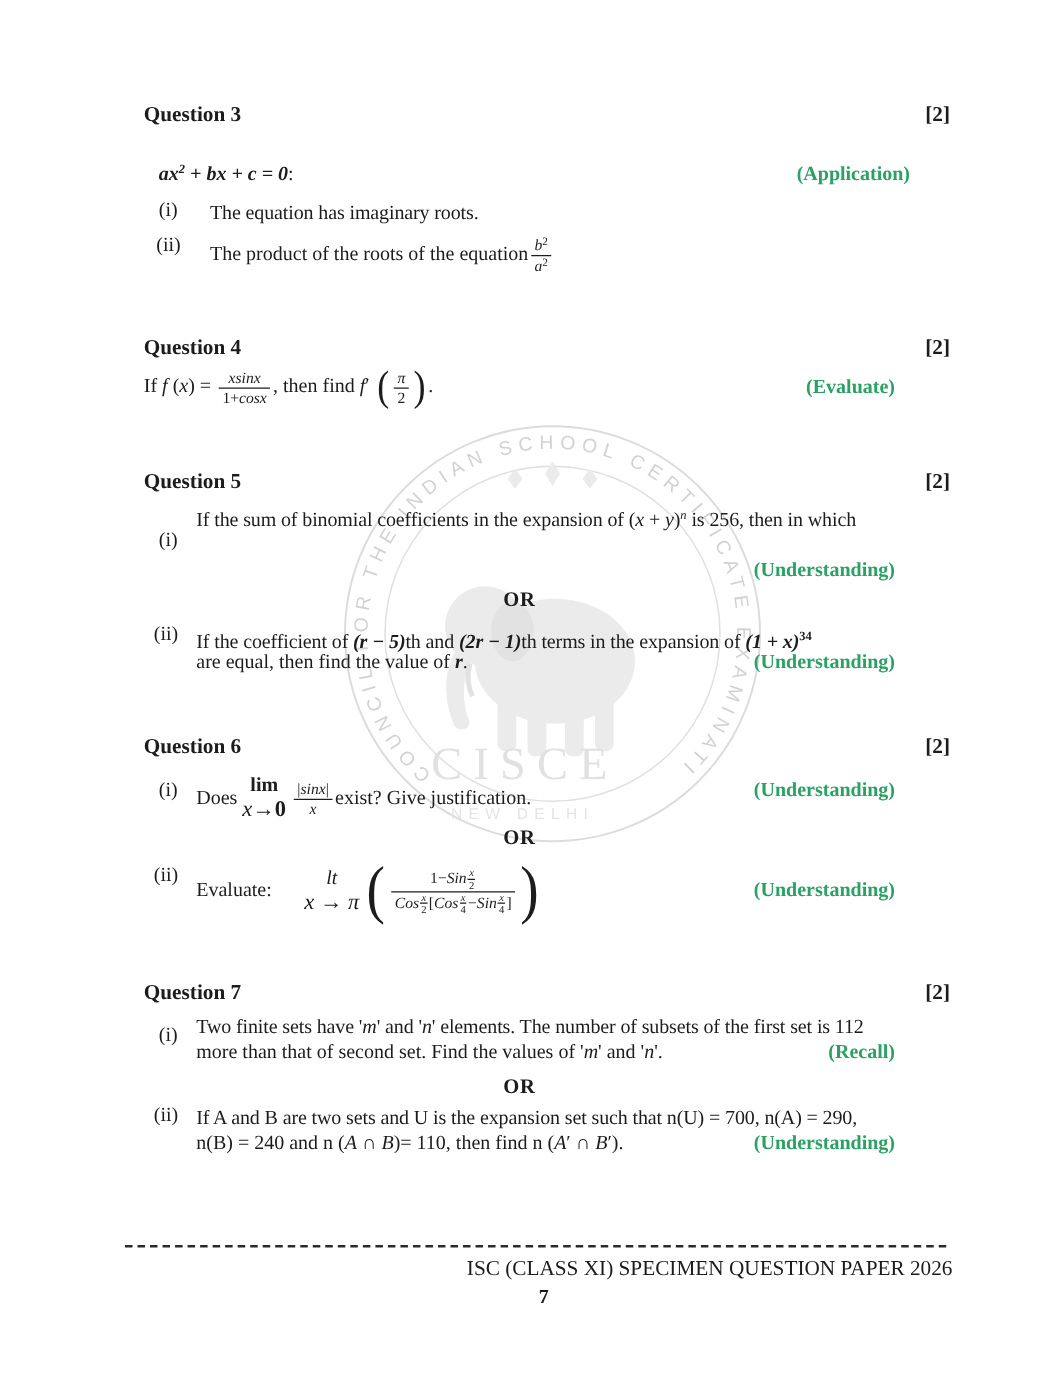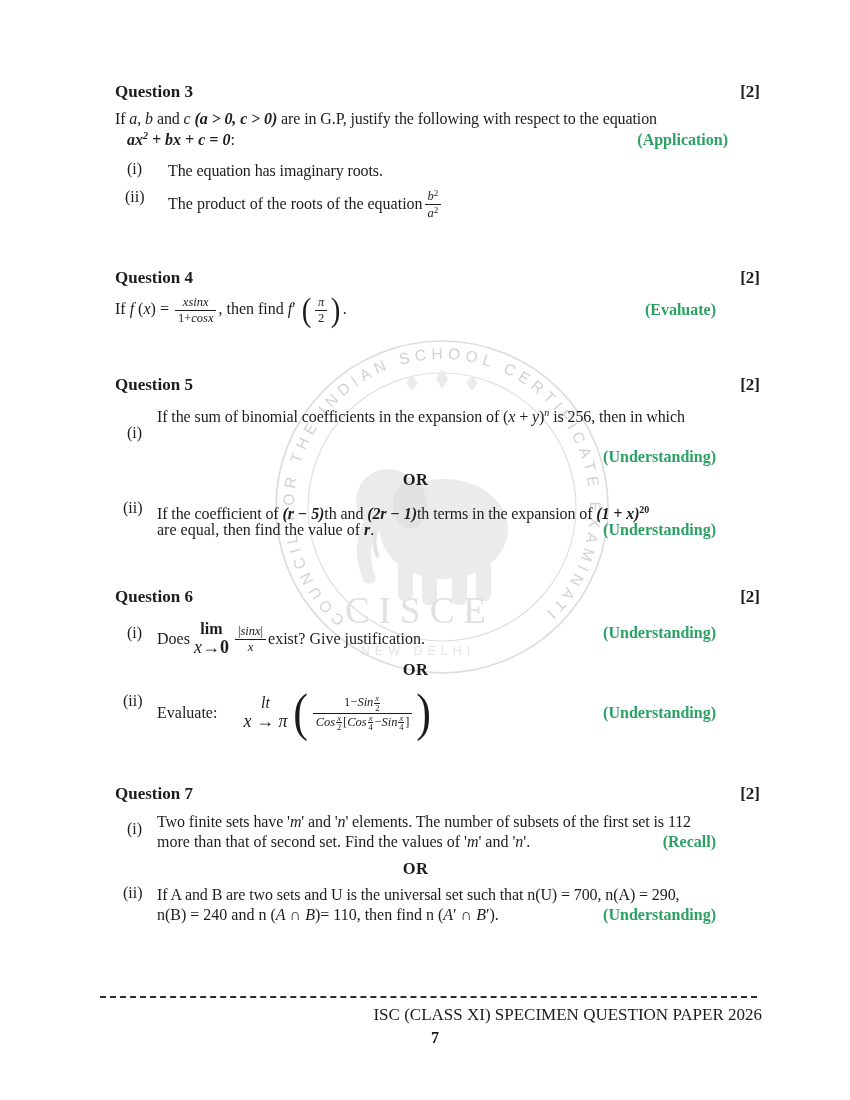--- a/index.html
+++ b/index.html
@@ -72,21 +72,20 @@
     <text class="cisce" x="168" y="306" text-anchor="middle">CISCE</text>
     <text class="nd" x="166" y="338" text-anchor="middle">NEW DELHI</text>
   </svg>
 
   <div class="content">
 
     <div class="qhead" style="top:82px;">
       <span>Question 3</span>
       <span>[2]</span>
     </div>
-    <div class="line" style="left:115px;top:108px;">If <i>a</i>, <i>b</i> and <i>c</i> <b><i>(a &gt; 0, c &gt; 0)</i></b> are in G.P, justify the following with respect to the equation</div>
     <div class="row" style="left:127px;top:130px;width:601px;">
       <span><b><i>ax<sup>2</sup> + bx + c = 0</i></b>:</span>
       <span class="tag">(Application)</span>
     </div>
     <div class="ilabel" style="left:127px;top:160px;">(i)</div>
     <div class="line" style="left:168px;top:160px;">The equation has imaginary roots.</div>
     <div class="ilabel" style="left:125px;top:188px;">(ii)</div>
     <div class="vrow" style="left:168px;top:184px;height:40px;justify-content:flex-end;">The product of the roots of the equation <span class="frac">
           <span class="num"><i>b</i><sup>2</sup></span>
           <span class="den"><i>a</i><sup>2</sup></span>
@@ -105,21 +104,21 @@
       <span>Question 5</span>
       <span>[2]</span>
     </div>
     <div class="ilabel" style="left:127px;top:424px;">(i)</div>
     <div class="line" style="left:157px;top:402px;">If the sum of binomial coefficients in the expansion of (<i>x</i> + <i>y</i>)<sup><i>n</i></sup> is 256, then in which</div>
     <div class="tagline" style="top:448px;">
       <span class="tag">(Understanding)</span>
     </div>
     <div class="or" style="top:470px;">OR</div>
     <div class="ilabel" style="left:123px;top:499px;">(ii)</div>
-    <div class="line" style="left:157px;top:499px;">If the coefficient of <b><i>(r − 5)</i></b>th and <b><i>(2r − 1)</i></b>th terms in the expansion of <b><i>(1 + x)</i><sup>20</sup></b></div>
+    <div class="line" style="left:157px;top:499px;">If the coefficient of <b><i>(r − 5)</i></b>th and <b><i>(2r − 1)</i></b>th terms in the expansion of <b><i>(1 + x)</i><sup>34</sup></b></div>
     <div class="row" style="left:157px;top:521px;width:559px;">
       <span>are equal, then find the value of <b><i>r</i></b>.</span>
       <span class="tag">(Understanding)</span>
     </div>
 
     <div class="qhead" style="top:587px;">
       <span>Question 6</span>
       <span>[2]</span>
     </div>
     <div class="ilabel" style="left:127px;top:624px;">(i)</div>
@@ -152,21 +151,21 @@
       <span>[2]</span>
     </div>
     <div class="ilabel" style="left:127px;top:820px;">(i)</div>
     <div class="line" style="left:157px;top:811px;">Two finite sets have '<i>m</i>' and '<i>n</i>' elements. The number of subsets of the first set is 112</div>
     <div class="row" style="left:157px;top:833px;width:559px;">
       <span>more than that of second set. Find the values of '<i>m</i>' and '<i>n</i>'.</span>
       <span class="tag">(Recall)</span>
     </div>
     <div class="or" style="top:859px;">OR</div>
     <div class="ilabel" style="left:123px;top:884px;">(ii)</div>
-    <div class="line" style="left:157px;top:884px;">If A and B are two sets and U is the universal set such that n(U) = 700, n(A) = 290,</div>
+    <div class="line" style="left:157px;top:884px;">If A and B are two sets and U is the expansion set such that n(U) = 700, n(A) = 290,</div>
     <div class="row" style="left:157px;top:906px;width:559px;">
       <span>n(B) = 240 and n (<i>A</i> ∩ <i>B</i>)= 110, then find n (<i>A</i>′ ∩ <i>B</i>′).</span>
       <span class="tag">(Understanding)</span>
     </div>
 
     <div class="rule" style="top:996px;"></div>
     <div class="ftitle" style="top:1005px;">ISC (CLASS XI) SPECIMEN QUESTION PAPER 2026</div>
     <div class="fpage" style="top:1029px;">7</div>
 
   </div>

